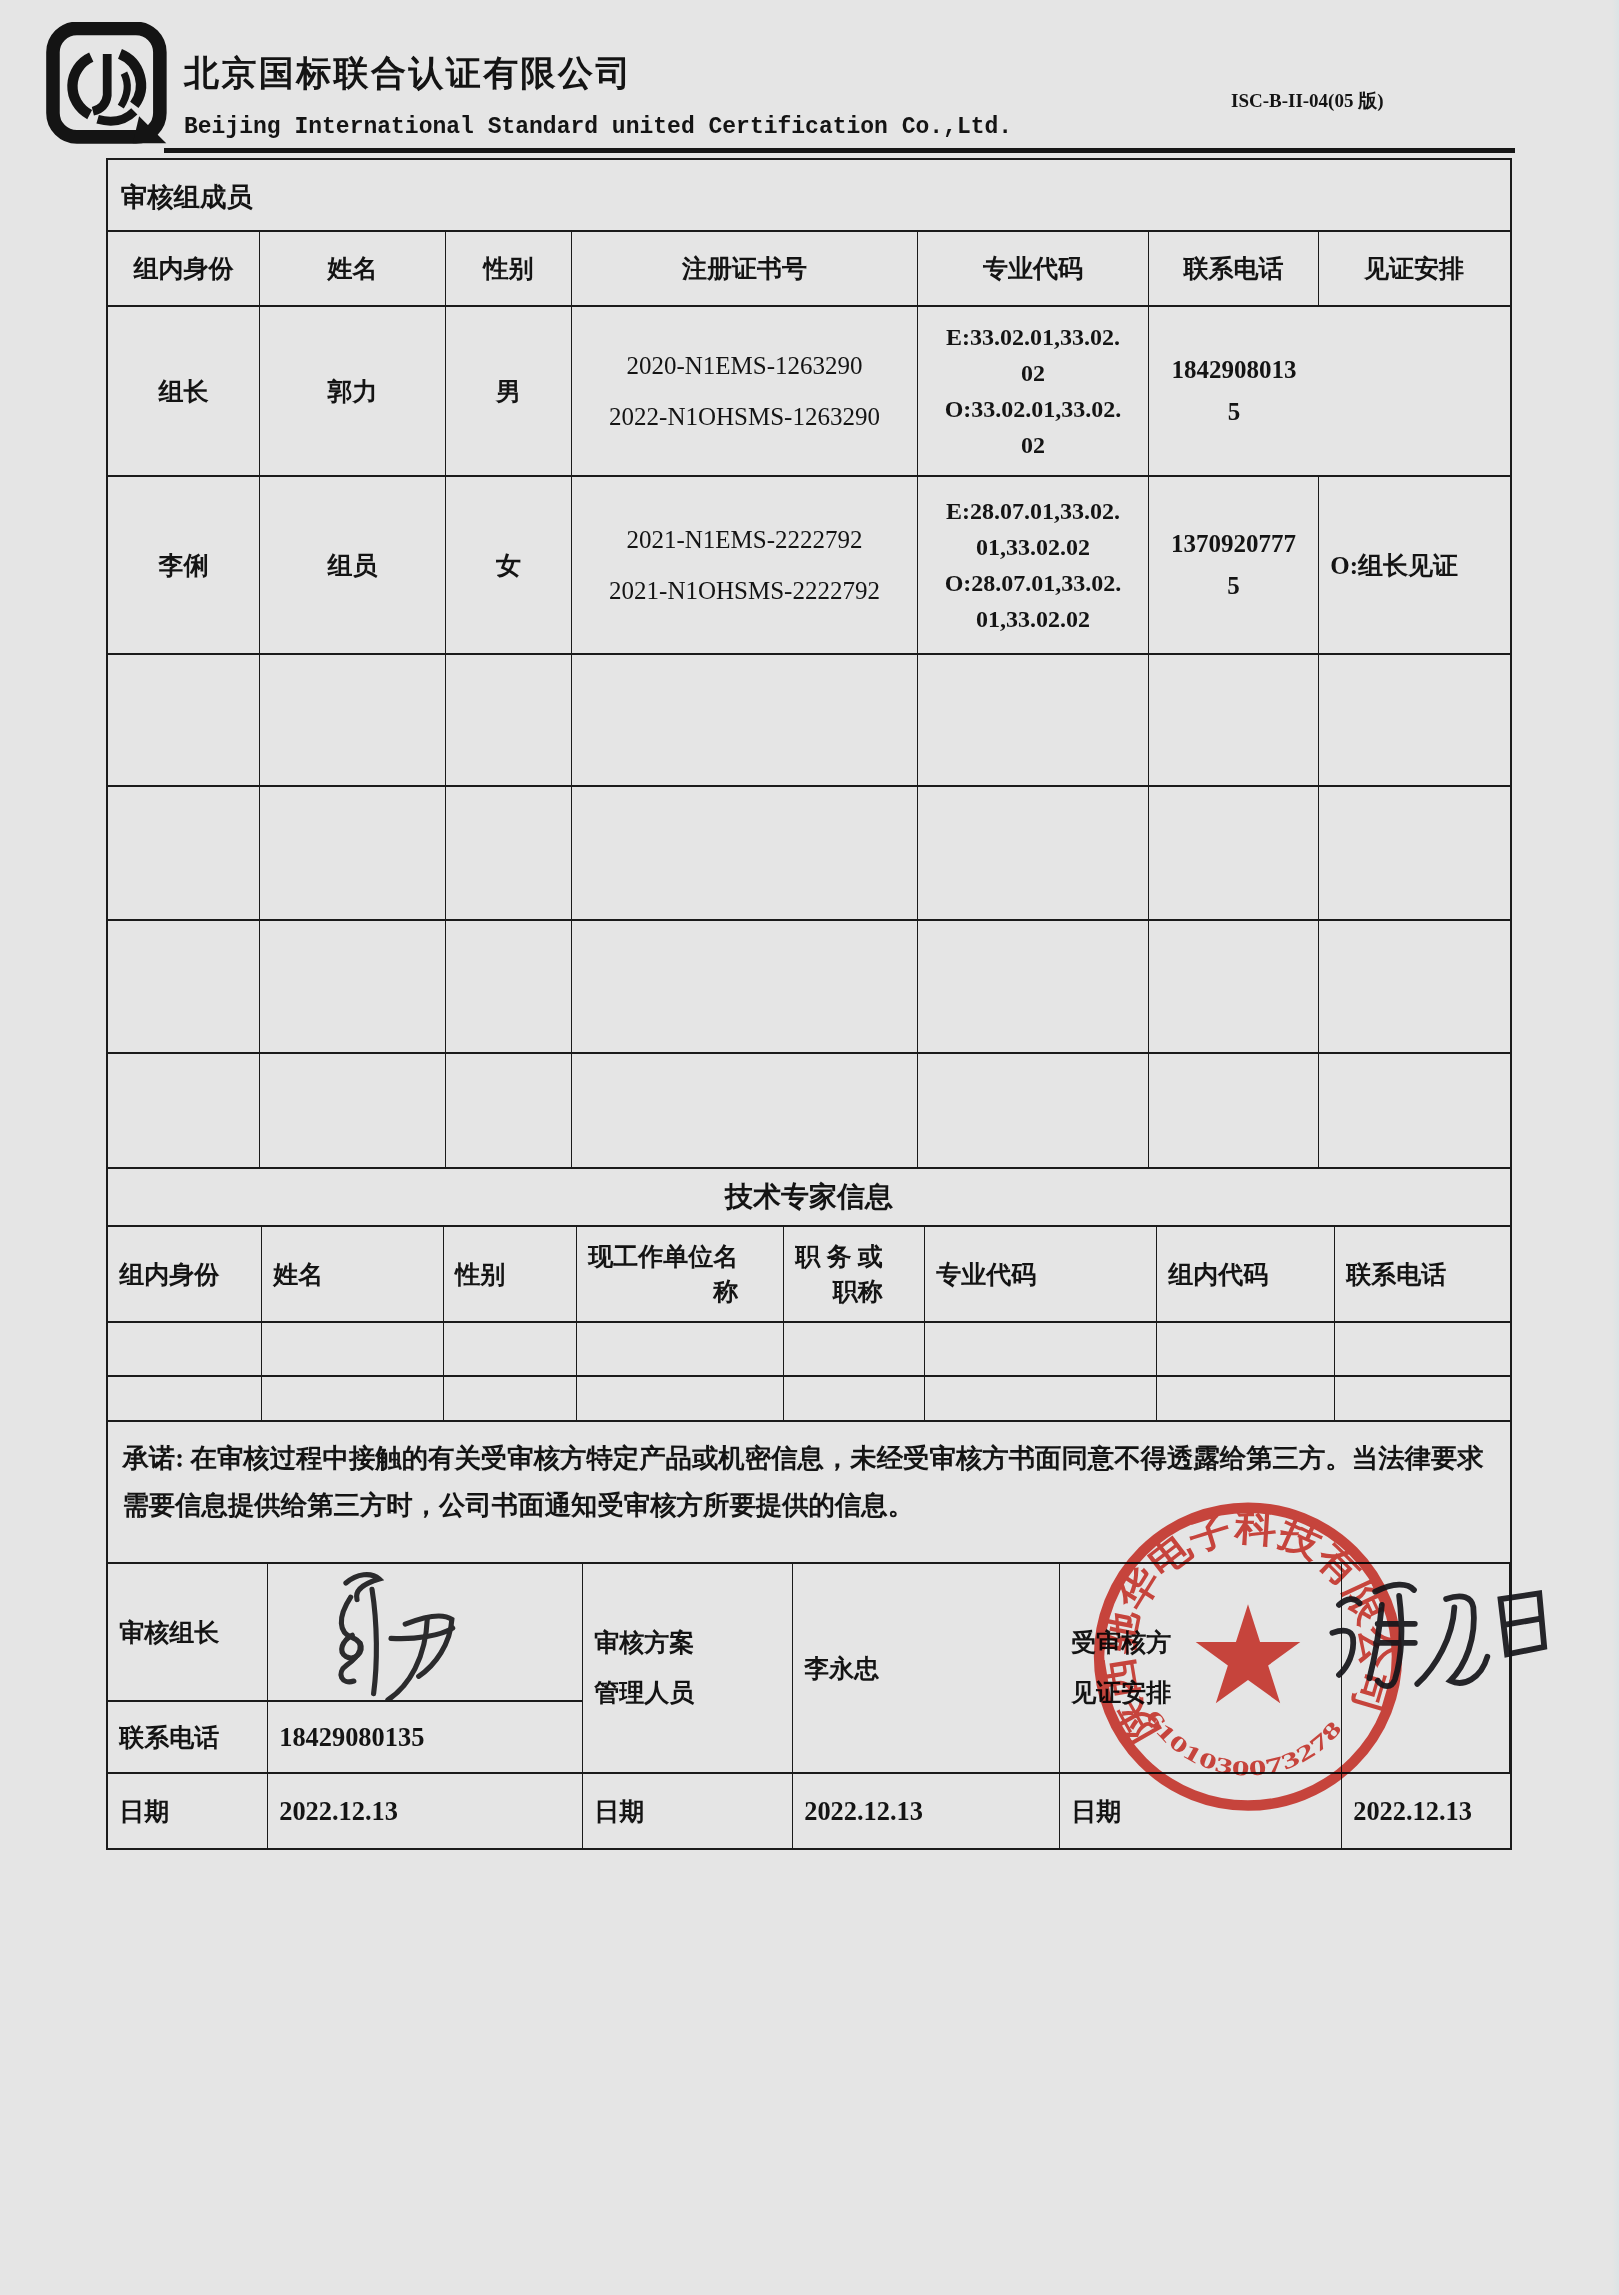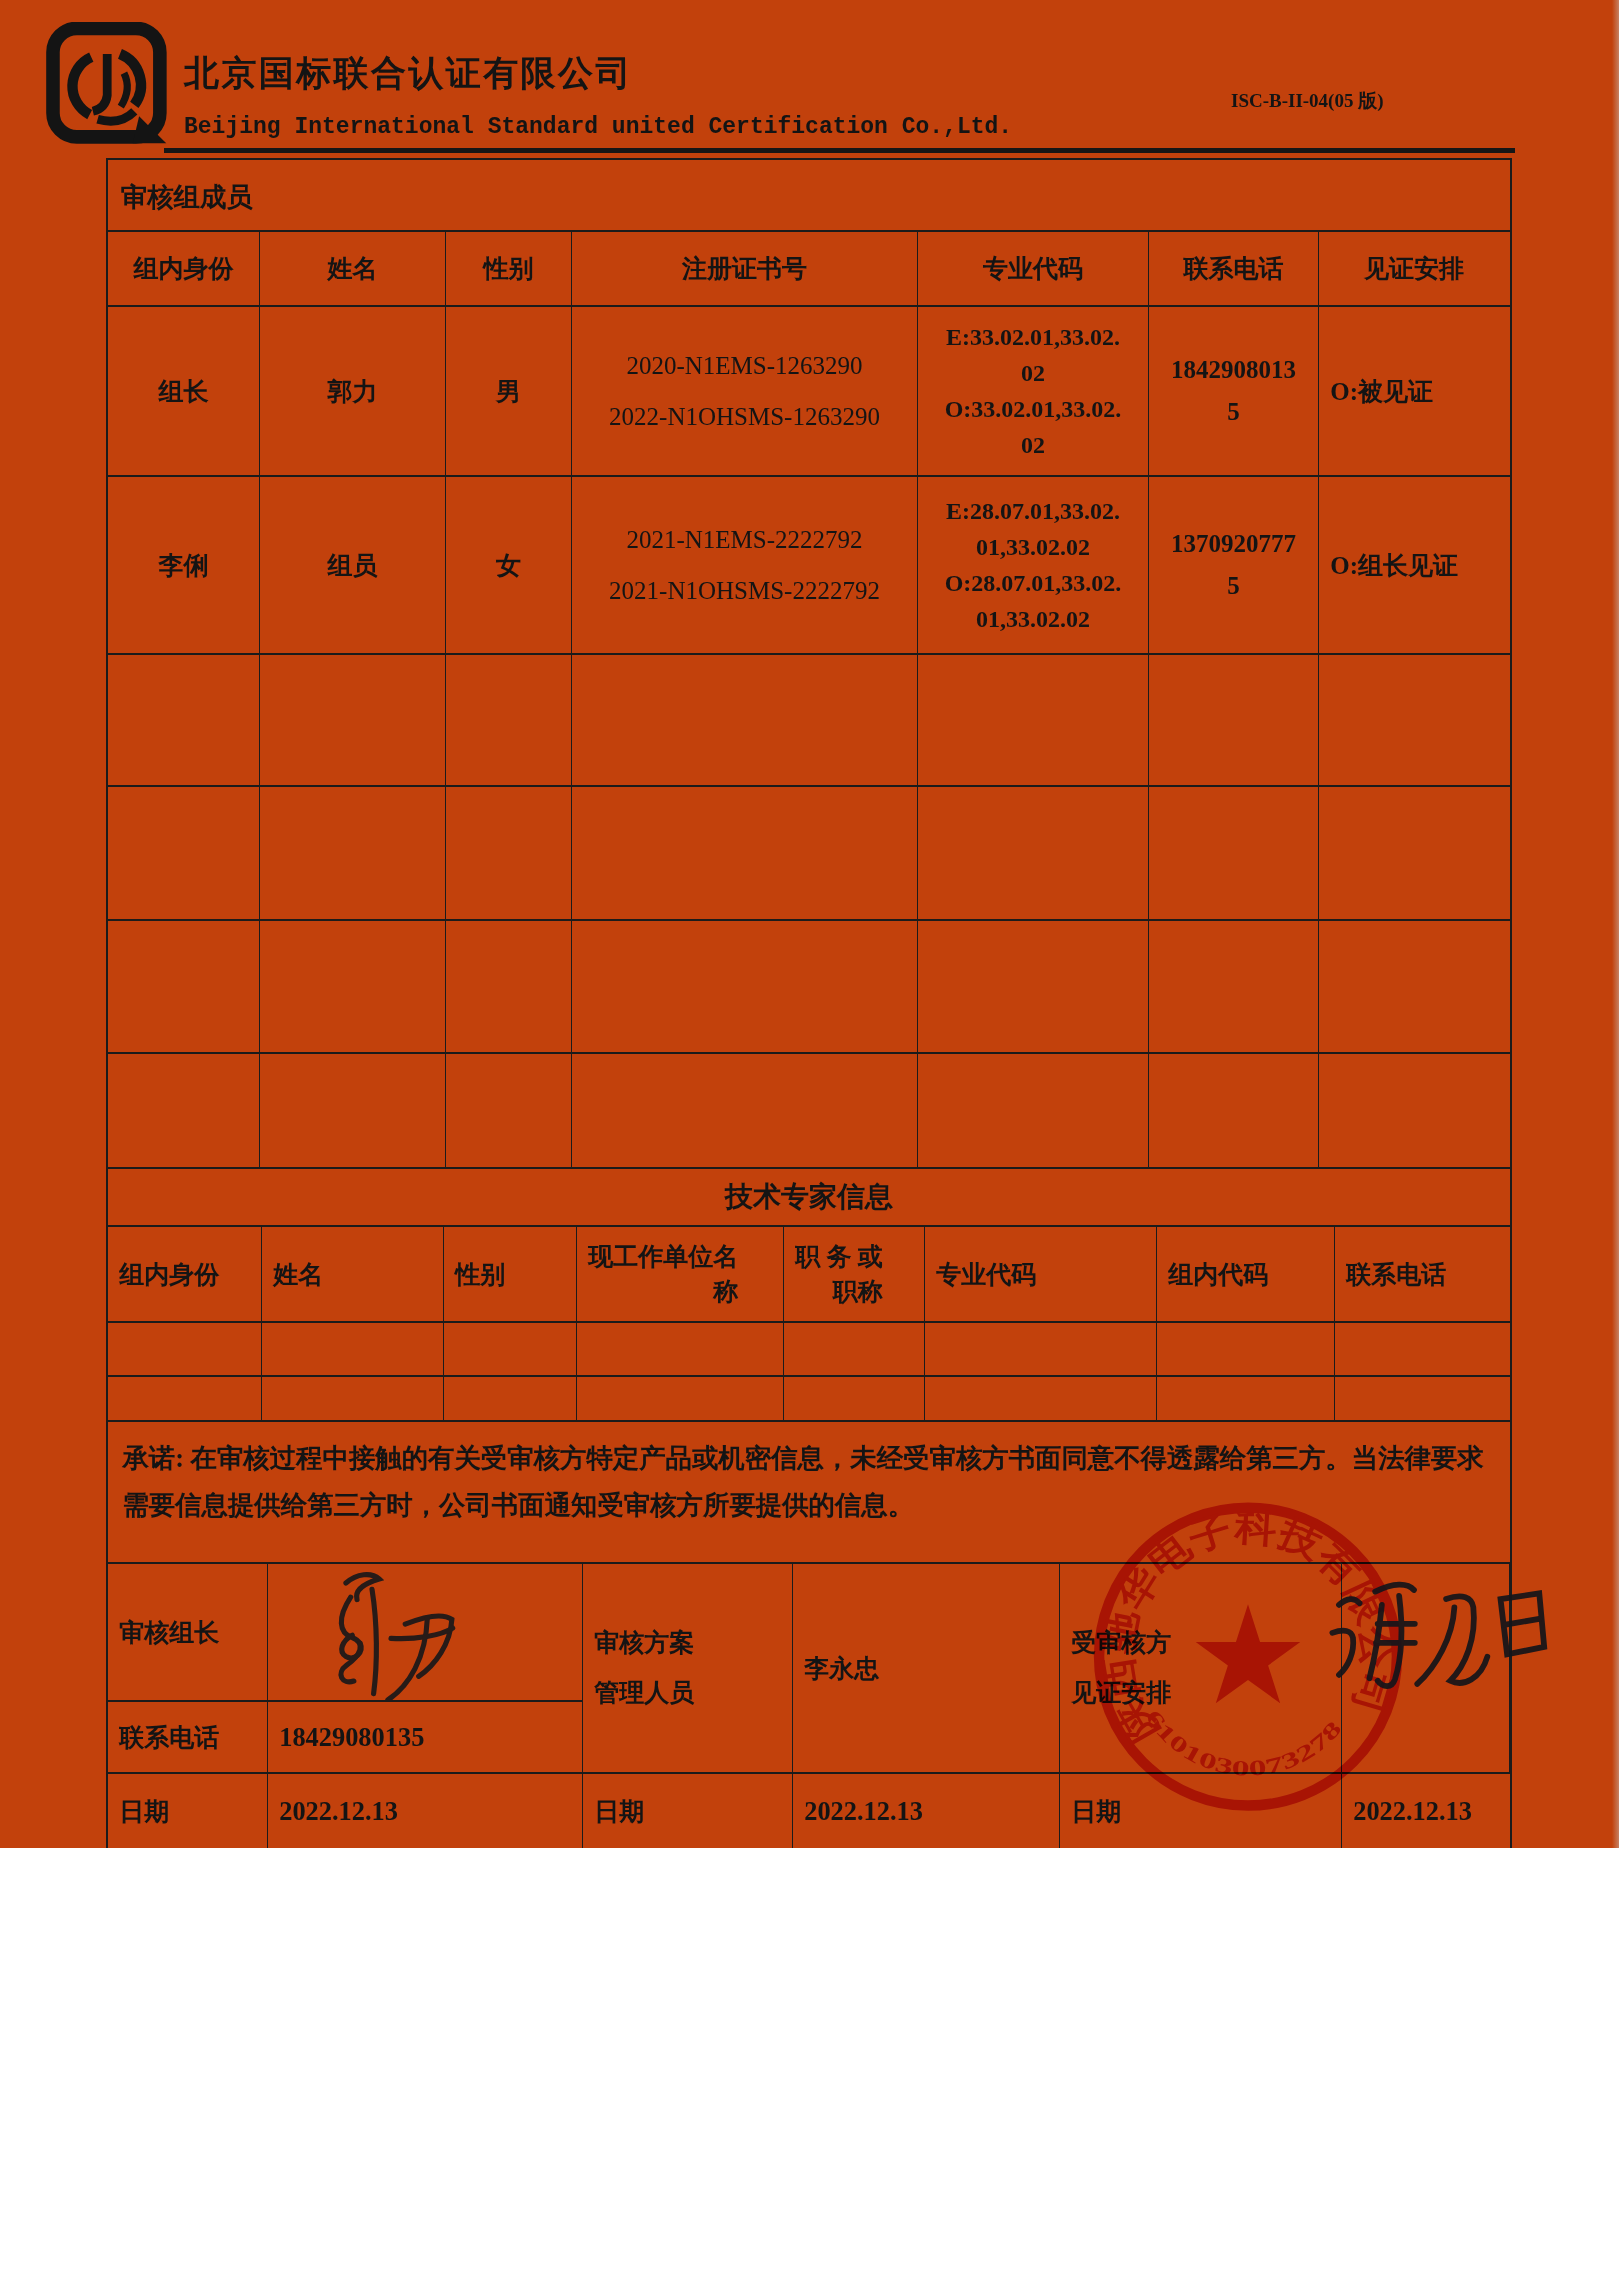--- a/index.html
+++ b/index.html
@@ -1,18 +1,18 @@
 <!DOCTYPE html>
 <html style="font-size:12.8px"><head>
 <meta charset="utf-8">
 <style>
   * { box-sizing: border-box; margin: 0; padding: 0; }
   html,body { background:#ffffff; }
   body { font-family: "Liberation Serif", "DejaVu Serif", serif; color:#141414; }
-  .page { position:relative; width:1620px; height:1848px; background:#c2410c; overflow:hidden; }
+  .page { position:relative; width:1620px; height:2295px; background:#e5e5e5; overflow:hidden; }
 
   
   .logo { position:absolute; left:45px; top:22.4px; width:134px; height:142px; }
   .company-cn { position:absolute; left:184px; top:50px; font-size:35px; font-weight:700; letter-spacing:2.4px; }
   .company-en { position:absolute; left:184px; top:114px; font-family:"Liberation Mono","DejaVu Sans Mono",monospace;
                 font-size:23px; font-weight:700; letter-spacing:0px; white-space:nowrap; }
   .form-code  { position:absolute; left:1231px; top:88px; font-size:19px; font-weight:700; }
   .top-rule   { position:absolute; left:164px; top:148px; width:1351px; height:4.8px; background:#161616; }
 
   
@@ -101,21 +101,20 @@
       <div class="c">郭力</div>
       <div class="c">男</div>
       <div class="c pre cert">2020-N1EMS-1263290
 2022-N1OHSMS-1263290</div>
       <div class="c pre code">E:33.02.01,33.02.
 02
 O:33.02.01,33.02.
 02</div>
       <div class="c pre phone">1842908013
 5</div>
-      <div class="c left">O:被见证</div>
     </div>
 
     <div class="band row2" style="grid-template-columns:152px 186px 126px 346px 231px 170px 190px;">
       <div class="c">李俐</div>
       <div class="c">组员</div>
       <div class="c">女</div>
       <div class="c pre cert">2021-N1EMS-2222792
 2021-N1OHSMS-2222792</div>
       <div class="c pre code">E:28.07.01,33.02.
 01,33.02.02

